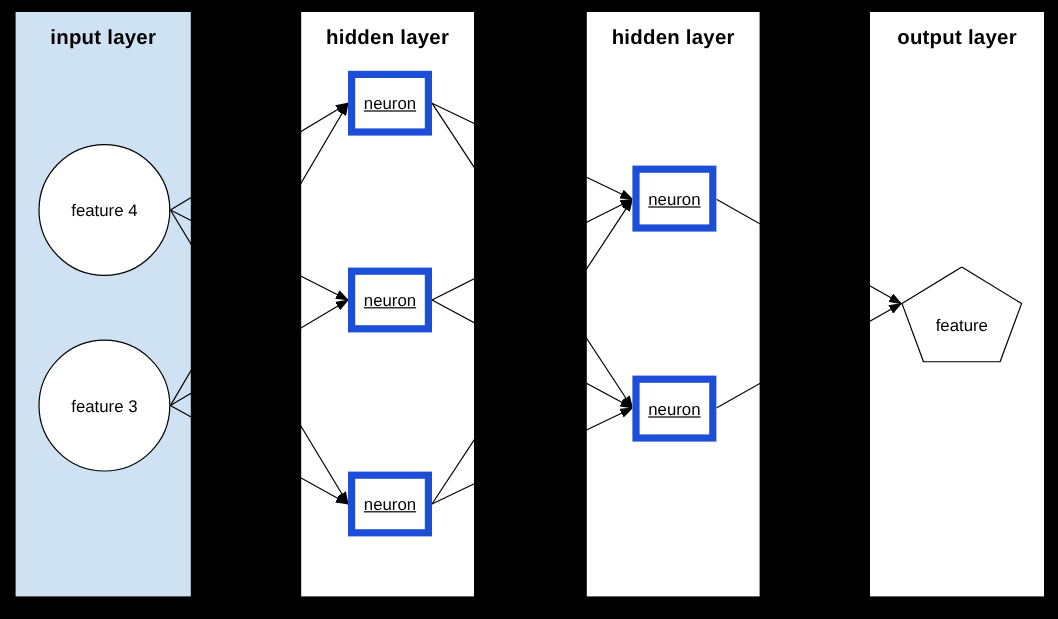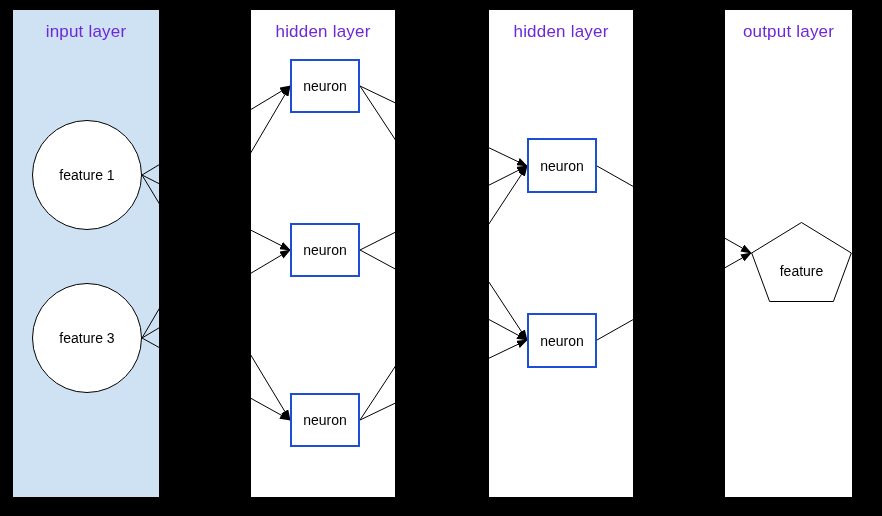--- a/index.html
+++ b/index.html
@@ -17,28 +17,28 @@
   }
   .col {
     position: absolute;
     top: 10px;
     height: 487px;
   }
   .col .title {
     margin-top: 12px;
     text-align: center;
     font-size: 17px;
-    font-weight: normal;
-    color: #6d28d9;
+    font-weight: bold;
+    color: #000000;
     letter-spacing: 0.2px;
   }
   .col-input   { left: 13px;  width: 146px; background: #cfe2f3; }
   .col-hidden1 { left: 251px; width: 144px; background: #ffffff; }
   .col-hidden2 { left: 489px; width: 144px; background: #ffffff; }
-  .col-output  { left: 725px; width: 127px; background: #ffffff; }
+  .col-output  { left: 725px; width: 145px; background: #ffffff; }
 
   .edges {
     position: absolute;
     left: 0;
     top: 0;
     pointer-events: none;
   }
 
   .node {
     position: absolute;
@@ -51,21 +51,22 @@
     background: #ffffff;
   }
   .node.circle {
     width: 110px;
     height: 110px;
     border: 1px solid #000000;
     border-radius: 50%;
   }
   .node.rect {
     width: 70px;
-    border: 2px solid #1d4ed8;
+    border: 6px solid #1d4ed8;
+    text-decoration: underline;
   }
   .node-feature1 { left: 32px;  top: 120px; }
   .node-feature2 { left: 32px;  top: 283px; }
   .node-h1n1 { left: 290px; top: 59px;  height: 54px; }
   .node-h1n2 { left: 290px; top: 223px; height: 54px; }
   .node-h1n3 { left: 290px; top: 393px; height: 54px; }
   .node-h2n1 { left: 527px; top: 138px; height: 55px; }
   .node-h2n2 { left: 527px; top: 313px; height: 55px; }
 
   .node.pentagon {
@@ -121,21 +122,21 @@
       <line x1="360" y1="250" x2="527" y2="166" marker-end="url(#arrow)"></line>
       <line x1="360" y1="250" x2="527" y2="340" marker-end="url(#arrow)"></line>
       <line x1="360" y1="420" x2="527" y2="166" marker-end="url(#arrow)"></line>
       <line x1="360" y1="420" x2="527" y2="340" marker-end="url(#arrow)"></line>
       <line x1="597" y1="166" x2="751" y2="253" marker-end="url(#arrow)"></line>
       <line x1="597" y1="340" x2="751" y2="253" marker-end="url(#arrow)"></line>
     </g>
   </svg>
 
   <div class="node circle node-feature1">
-    <span>feature 1</span>
+    <span>feature 4</span>
   </div>
   <div class="node circle node-feature2">
     <span>feature 3</span>
   </div>
 
   <div class="node rect node-h1n1">
     <span>neuron</span>
   </div>
   <div class="node rect node-h1n2">
     <span>neuron</span>

